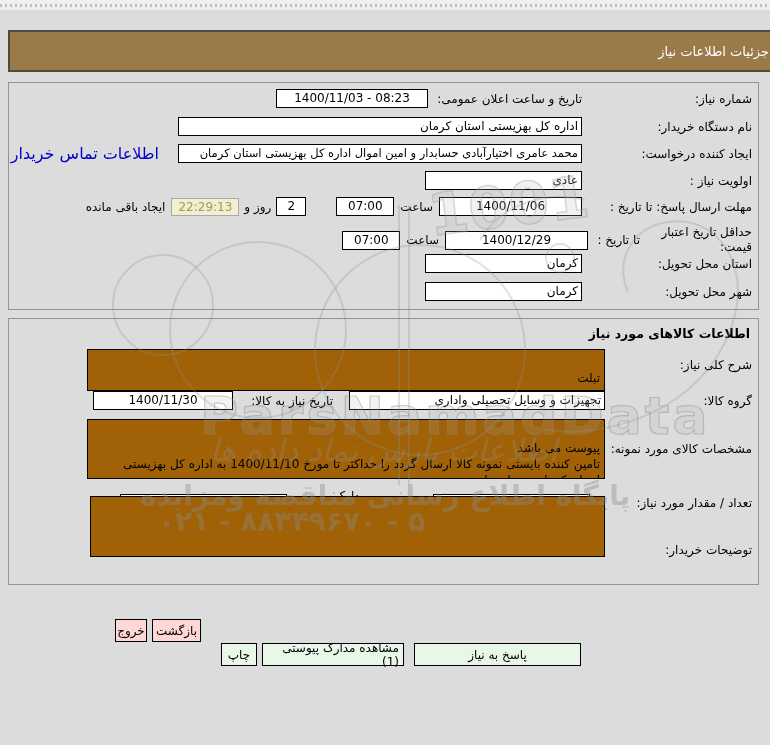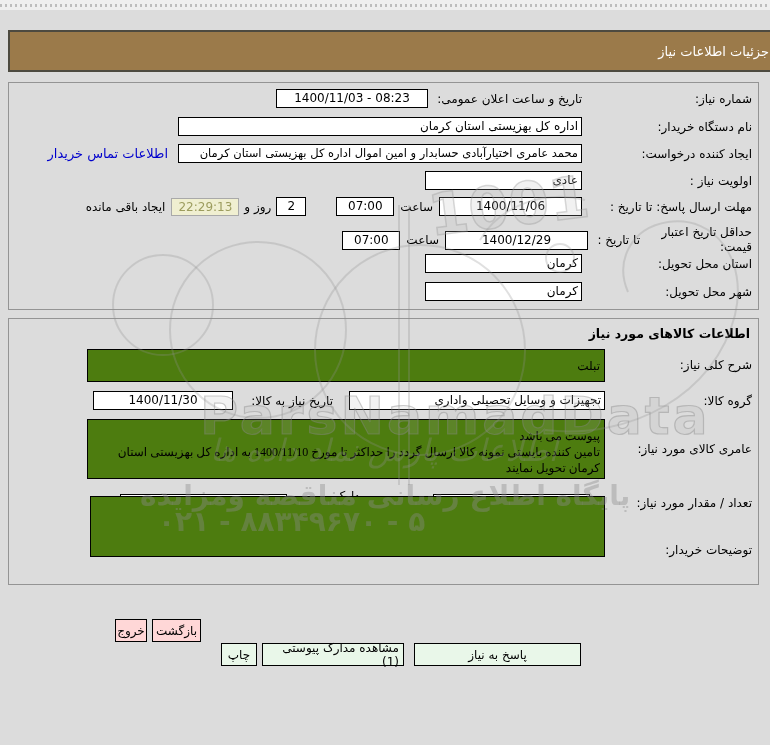--- a/index.html
+++ b/index.html
@@ -26,30 +26,30 @@
   .lbl{color:#000;font-size:12px;text-align:right;flex:none;}
   .w170{width:170px;} .w150{width:150px;} .w147{width:147px;} .w112{width:112px;} .w52{width:52px;}
   .tb{
     flex:none;box-sizing:border-box;background:#fff;border:1px solid #000;
     height:19px;line-height:17px;font-size:12px;padding:0 3px;
     overflow:hidden;white-space:nowrap;text-align:right;
   }
   .tb.center{text-align:center;}
   .ltr{direction:ltr;unicode-bidi:bidi-override;}
   .area{
-    box-sizing:border-box;background:#4d7c0f;border:1px solid #000;
-    font-size:12px;padding:8px 4px;text-align:right;direction:rtl;
-    overflow:hidden;white-space:pre-line;line-height:16px;font-family:Liberation Serif, serif;
+    box-sizing:border-box;background:#a16207;border:1px solid #000;
+    font-size:12px;padding:20px 4px;text-align:right;direction:rtl;
+    overflow:hidden;white-space:pre-line;line-height:16px;
   }
   .timer{
     flex:none;box-sizing:border-box;background:#f0efd1;border:1px solid #a9a9a9;
     height:18px;line-height:16px;font-size:12px;padding:0 6px;text-align:center;
     color:#9c9c5e;direction:ltr;
   } .gap30{width:30px;flex:none;} .gap66{width:66px;flex:none;}
-  .link{color:#0000cc;font-size:13px;cursor:pointer;margin-left:4px;margin-right:10px;flex:none;}
+  .link{color:#0000cc;font-size:16px;cursor:pointer;margin-left:4px;margin-right:19px;flex:none;}
   .sec-title{position:absolute;top:7px;right:8px;font-weight:bold;font-size:12.5px;direction:rtl;}
   .btn-row{position:absolute;left:115px;top:595px;display:flex;direction:ltr;align-items:center;}
   .btn{
     flex:none;box-sizing:border-box;height:23px;border:1px solid #000;
     display:flex;align-items:center;justify-content:center;
     font-size:12px;direction:rtl;cursor:pointer;padding:0 4px;
   }
   .btn.green{background:#e9f7e9;margin-top:48px;}
   .btn.pink{background:#ffd7d7;}
   
@@ -152,21 +152,21 @@
   </div>
 
   <div class="row" style="top:72px">
     <span class="lbl w147">گروه کالا:</span>
     <span class="tb" style="width:256px">تجهیزات و وسایل تحصیلی واداری</span>
     <span class="lbl" style="width:100px;padding-right:16px">تاریخ نیاز به کالا:</span>
     <span class="tb center ltr" style="width:140px">1400/11/30</span>
   </div>
 
   <div class="row" style="top:100px;align-items:center">
-    <span class="lbl w147">عامری کالای مورد نیاز:</span>
+    <span class="lbl w147">مشخصات کالای مورد نمونه:</span>
     <span class="area" style="width:518px;height:60px">پیوست می باشد
 تامین کننده بایستی نمونه کالا ارسال گردد را حداکثر تا مورخ 1400/11/10 به اداره کل بهزیستی استان کرمان تحویل نمایند</span>
   </div>
 
   <div class="row" style="top:170px">
     <span class="lbl" style="width:162px">تعداد / مقدار مورد نیاز:</span>
     <span class="tb ltr" style="width:157px;text-align:right">140</span>
     <span class="gap66"></span>
     <span class="lbl" style="width:80px">مدارک شمارش:</span>
     <span class="tb" style="width:167px">عدد</span>

